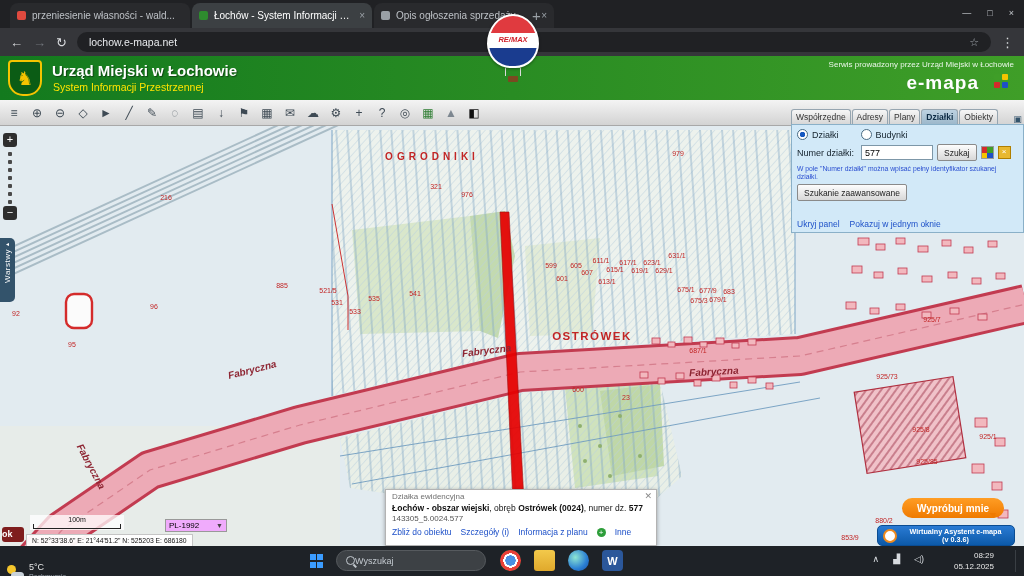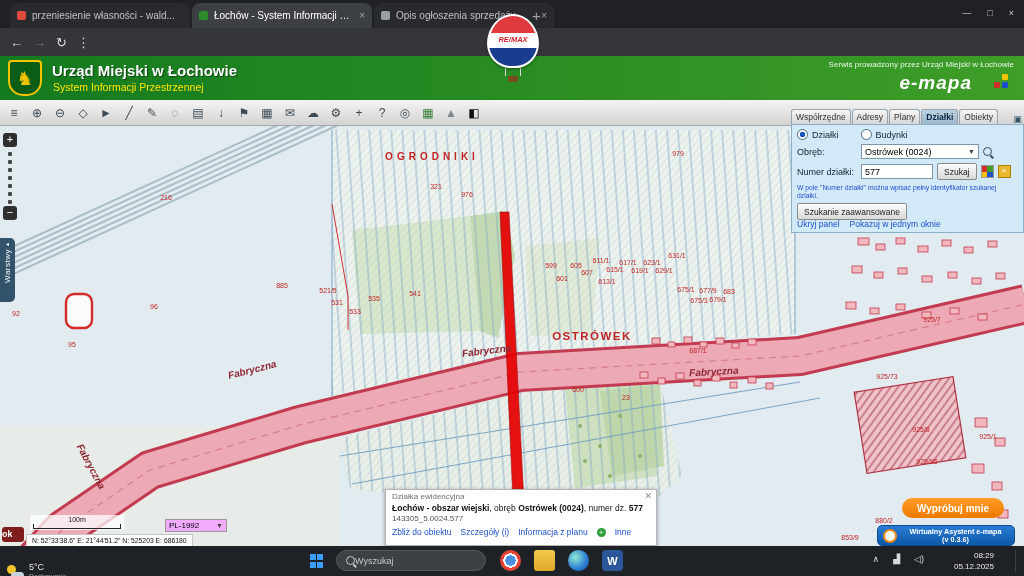--- a/index.html
+++ b/index.html
@@ -26,21 +26,21 @@
   .person{width:13px;height:13px;border-radius:50%;background:#7ab3f5;position:relative;overflow:hidden;flex:none}
   .person::before{content:"";position:absolute;top:2px;left:4.5px;width:4px;height:4px;border-radius:50%;background:#fff}
   .person::after{content:"";position:absolute;bottom:-1px;left:2.5px;width:8px;height:5px;border-radius:4px 4px 0 0;background:#fff}
 
   
   .hdr{position:absolute;top:56px;left:0;width:1024px;height:44px;background:linear-gradient(90deg,#137a1e,#3f9e28);z-index:25}
   .crest{position:absolute;left:8px;top:4px;width:34px;height:36px;background:#0b5c15;border:2px solid #f5c400;border-radius:4px 4px 15px 15px;color:#f5c400;display:flex;align-items:center;justify-content:center;font-size:19px;box-sizing:border-box}
   .hdr-title{position:absolute;left:52px;top:6px;color:#fff;font-weight:bold;font-size:15px;text-shadow:1px 1px 1px rgba(0,0,0,.45)}
   .hdr-sub{position:absolute;left:53px;top:25px;color:#ffe400;font-size:10.5px}
   .hdr-note{position:absolute;right:10px;top:4px;color:#eaf6e8;font-size:8px}
-  .emapa{position:absolute;right:52px;top:16px;color:#fff;font-weight:bold;font-style:italic;font-size:19px;letter-spacing:1px}
+  .emapa{position:absolute;right:45px;top:16px;color:#fff;font-weight:bold;font-size:19px;letter-spacing:1px}
   .epix{position:absolute;right:16px;top:18px;display:grid;grid-template-columns:6px 6px;grid-gap:2px}
   .epix span{width:6px;height:6px;border-radius:1px}
 
   
   .tbar{position:absolute;top:100px;left:0;width:1024px;height:26px;background:linear-gradient(#f4f4f4,#d3d3d3);border-bottom:1px solid #a8a8a8;display:flex;align-items:center;gap:5px;padding-left:5px;box-sizing:border-box;z-index:20}
   .tbi{width:18px;height:18px;display:flex;align-items:center;justify-content:center;font-size:12px;color:#3e4a54;border-radius:3px}
 
   
   .map{position:absolute;top:126px;left:0;width:1024px;height:420px;background:#e2ebf0;overflow:hidden;cursor:crosshair}
   .ml-num{font-family:"Liberation Sans",sans-serif;font-size:7px;fill:#c22525;text-anchor:middle}
@@ -161,20 +161,24 @@
       <span>—</span>
       <span>□</span>
       <span>×</span>
     </div>
   </div>
 
   <div class="addrbar">
     <span class="navic">←</span>
     <span class="navic dis">→</span>
     <span class="navic">↻</span>
+    <div class="urlbox">
+      <span>lochow.e-mapa.net</span>
+      <span class="star">☆</span>
+    </div>
     <span class="navic">⋮</span>
   </div>
 
   <div class="hdr">
     <div class="crest">♞</div>
     <div class="hdr-title">Urząd Miejski w Łochowie</div>
     <div class="hdr-sub">System Informacji Przestrzennej</div>
     <div class="hdr-note">Serwis prowadzony przez Urząd Miejski w Łochowie</div>
     <div class="emapa">e-mapa</div>
     <div class="epix">
@@ -398,28 +402,20 @@
         <span class="pundock" style="order:99">▣</span>
     </div>
     <div class="pbody">
       <div class="prow">
         <span class="radio sel"></span>
         <span class="plab">Działki</span>
         <span class="radio" style="margin-left:18px"></span>
         <span class="plab">Budynki</span>
       </div>
       <div class="prow">
-        <span class="plab" style="width:60px">Obręb:</span>
-        <div class="pselect">
-          <span>Ostrówek (0024)</span>
-          <span class="caret">▼</span>
-        </div>
-        <span class="mag"></span>
-      </div>
-      <div class="prow">
         <span class="plab" style="width:60px">Numer działki:</span>
         <input class="pinput" value="577" style="">
         <div class="pbtn">
             <span>Szukaj</span>
           </div>
         <div class="mini">
           <span style="background:#d42b2b"></span>
             <span style="background:#3f9e28"></span>
           <span style="background:#f5c400"></span>
             <span style="background:#1d50c8"></span>

